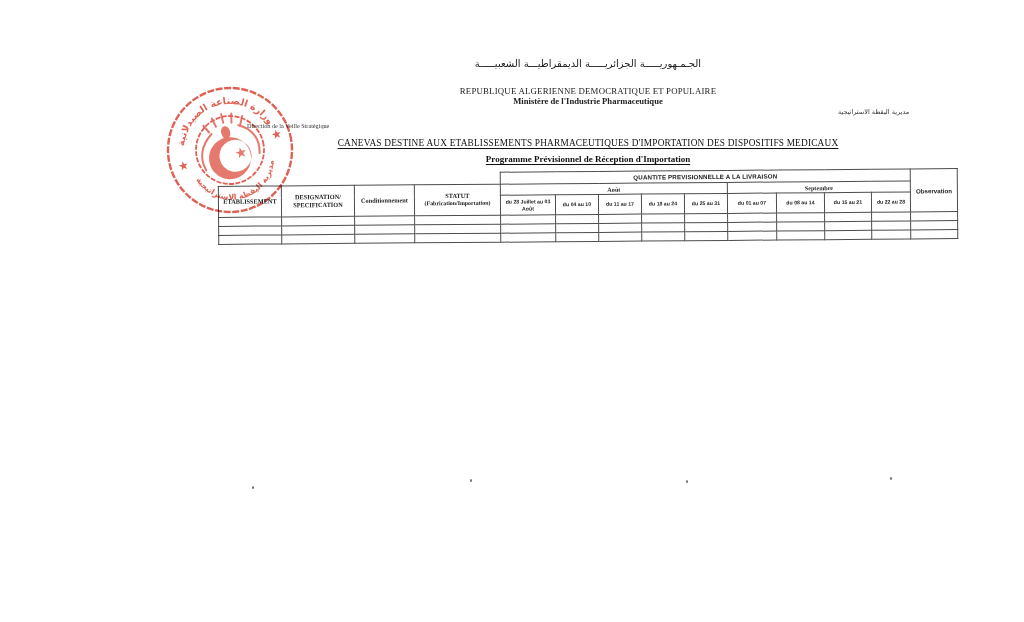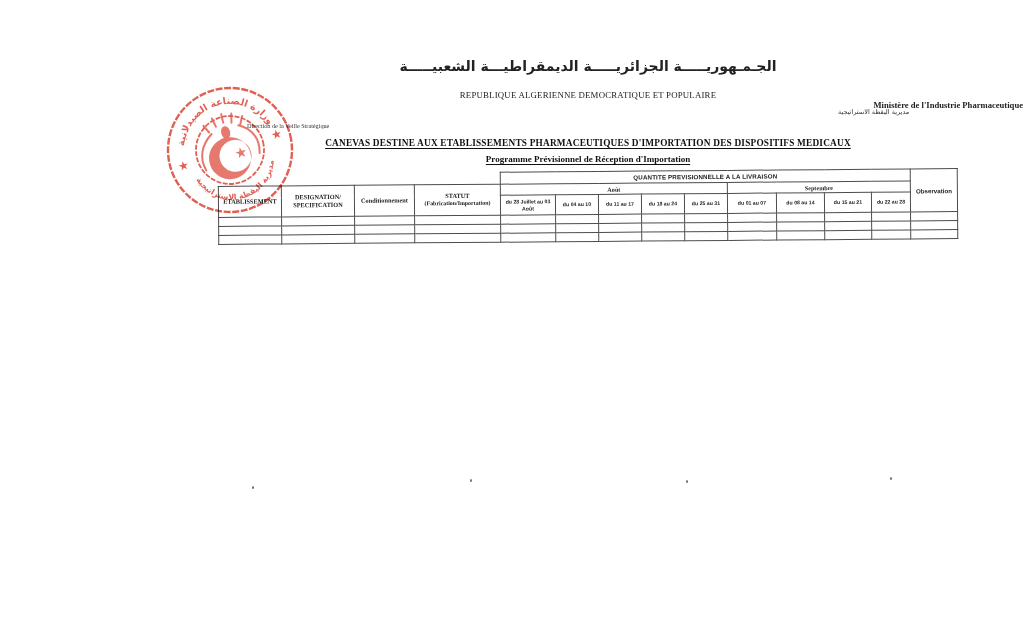--- a/index.html
+++ b/index.html
@@ -6,31 +6,31 @@
   body{
     width:1024px;height:622px;background:#ffffff;overflow:hidden;
     font-family:"Liberation Serif", serif;color:#1c1c1c;
     position:relative;
   }
   .abs{position:absolute;}
 
   
   .letterhead{left:153px;top:58px;width:870px;text-align:center;line-height:1.15;}
   .ar{font-family:"DejaVu Sans", sans-serif;}
-  .lh-ar1{font-size:14px;font-weight:bold;color:#222;}
+  .lh-ar1{font-size:10px;font-weight:normal;color:#222;}
   .lh-fr1{font-size:8.8px;letter-spacing:.2px;color:#222;margin-top:16px;}
   .lh-ar2{font-size:11.5px;font-weight:bold;color:#222;margin-top:1px;}
-  .lh-fr2{font-size:8.6px;font-weight:bold;color:#222;margin-top:1px;text-align:right;}
+  .lh-fr2{font-size:8.6px;font-weight:bold;color:#222;margin-top:1px;}
 
   .direction-fr{left:247px;top:122px;font-size:6.2px;color:#333;}
   .direction-ar{left:838px;top:108px;font-size:6.5px;color:#333;}
 
   
   .title-main{left:153px;top:138px;width:870px;text-align:center;
-    font-size:9.3px;font-weight:bold;letter-spacing:.2px;
+    font-size:9.3px;font-weight:normal;letter-spacing:.2px;
     text-decoration:underline;text-underline-offset:2px;color:#111;}
   .title-sub{left:153px;top:154px;width:870px;text-align:center;
     font-size:9px;font-weight:bold;
     text-decoration:underline;text-underline-offset:2px;color:#111;}
 
   
   .tbl-wrap{left:218px;top:171px;transform:rotate(-0.45deg);transform-origin:50% 50%;}
   table{border-collapse:collapse;table-layout:fixed;width:739px;}
   td,th{border:1px solid #4d4d4d;padding:0;margin:0;text-align:center;
         vertical-align:middle;font-weight:bold;overflow:hidden;}

